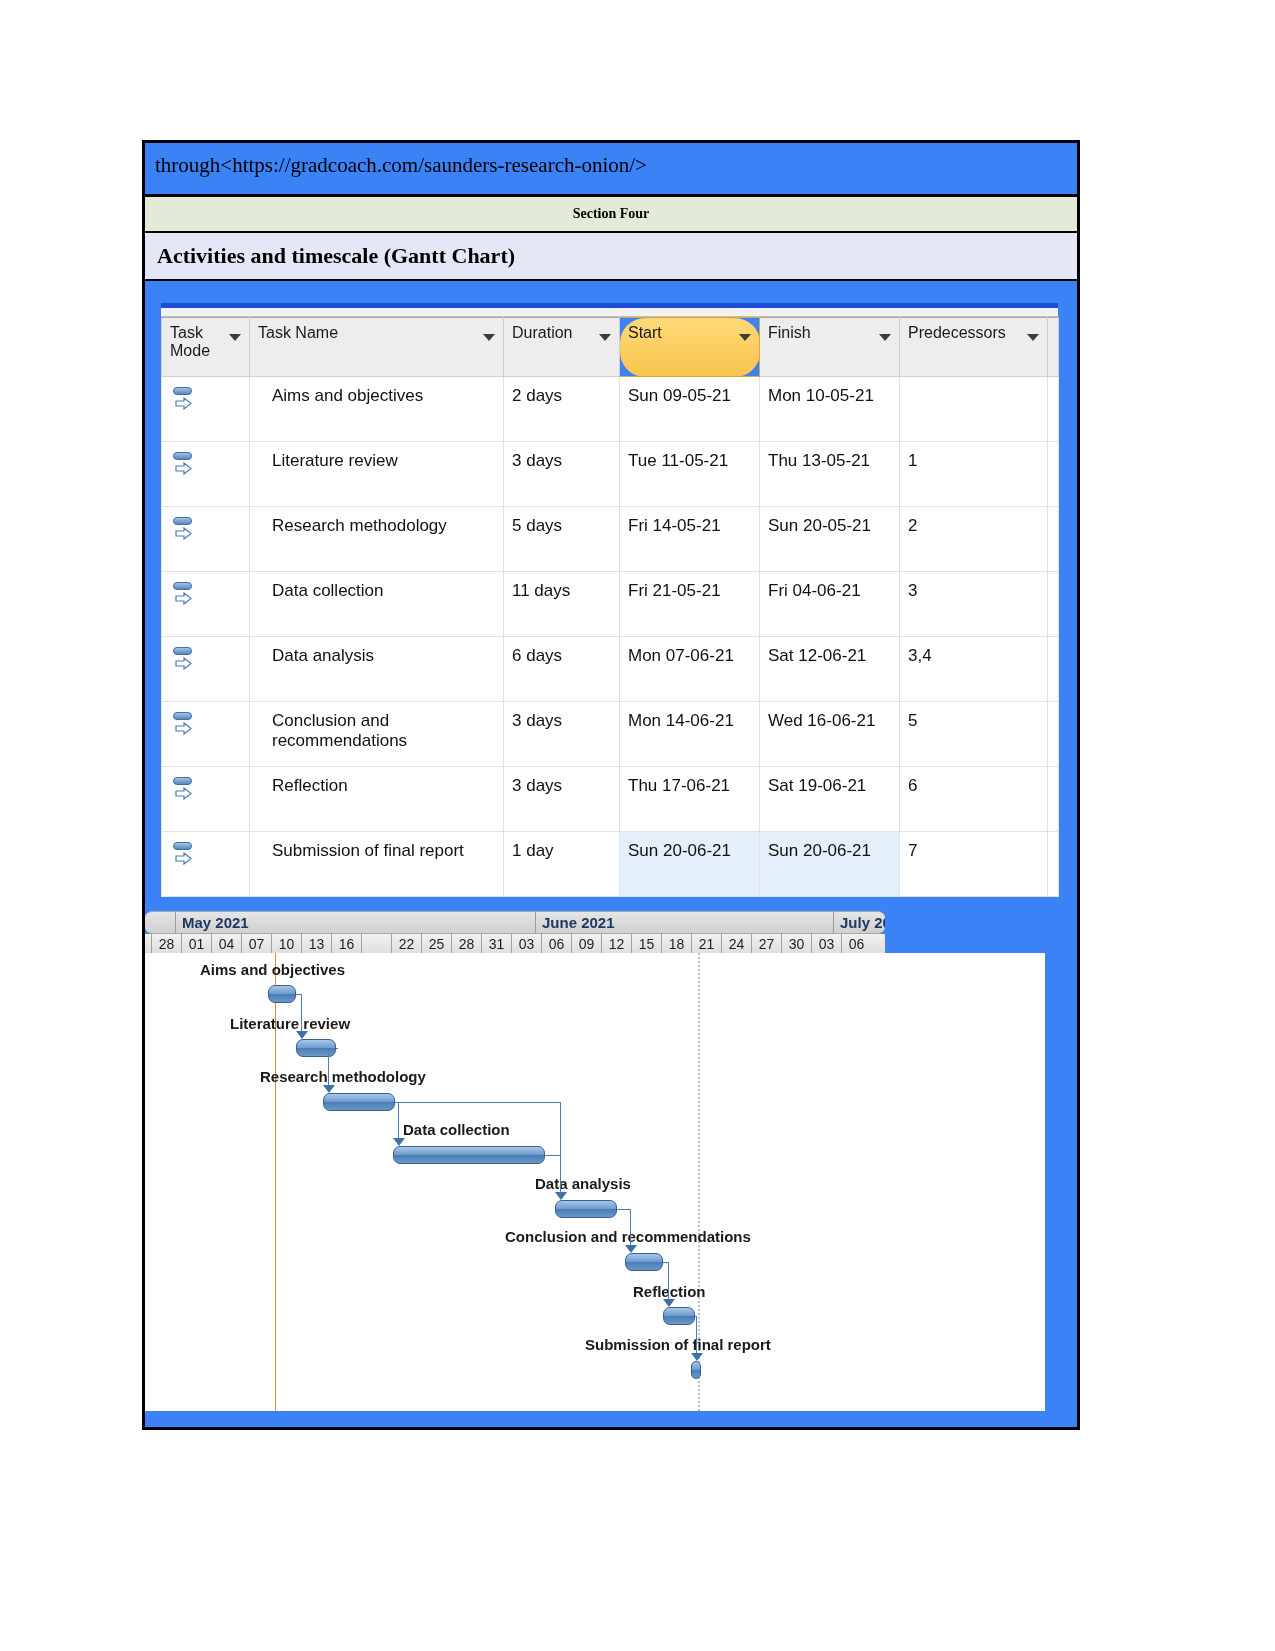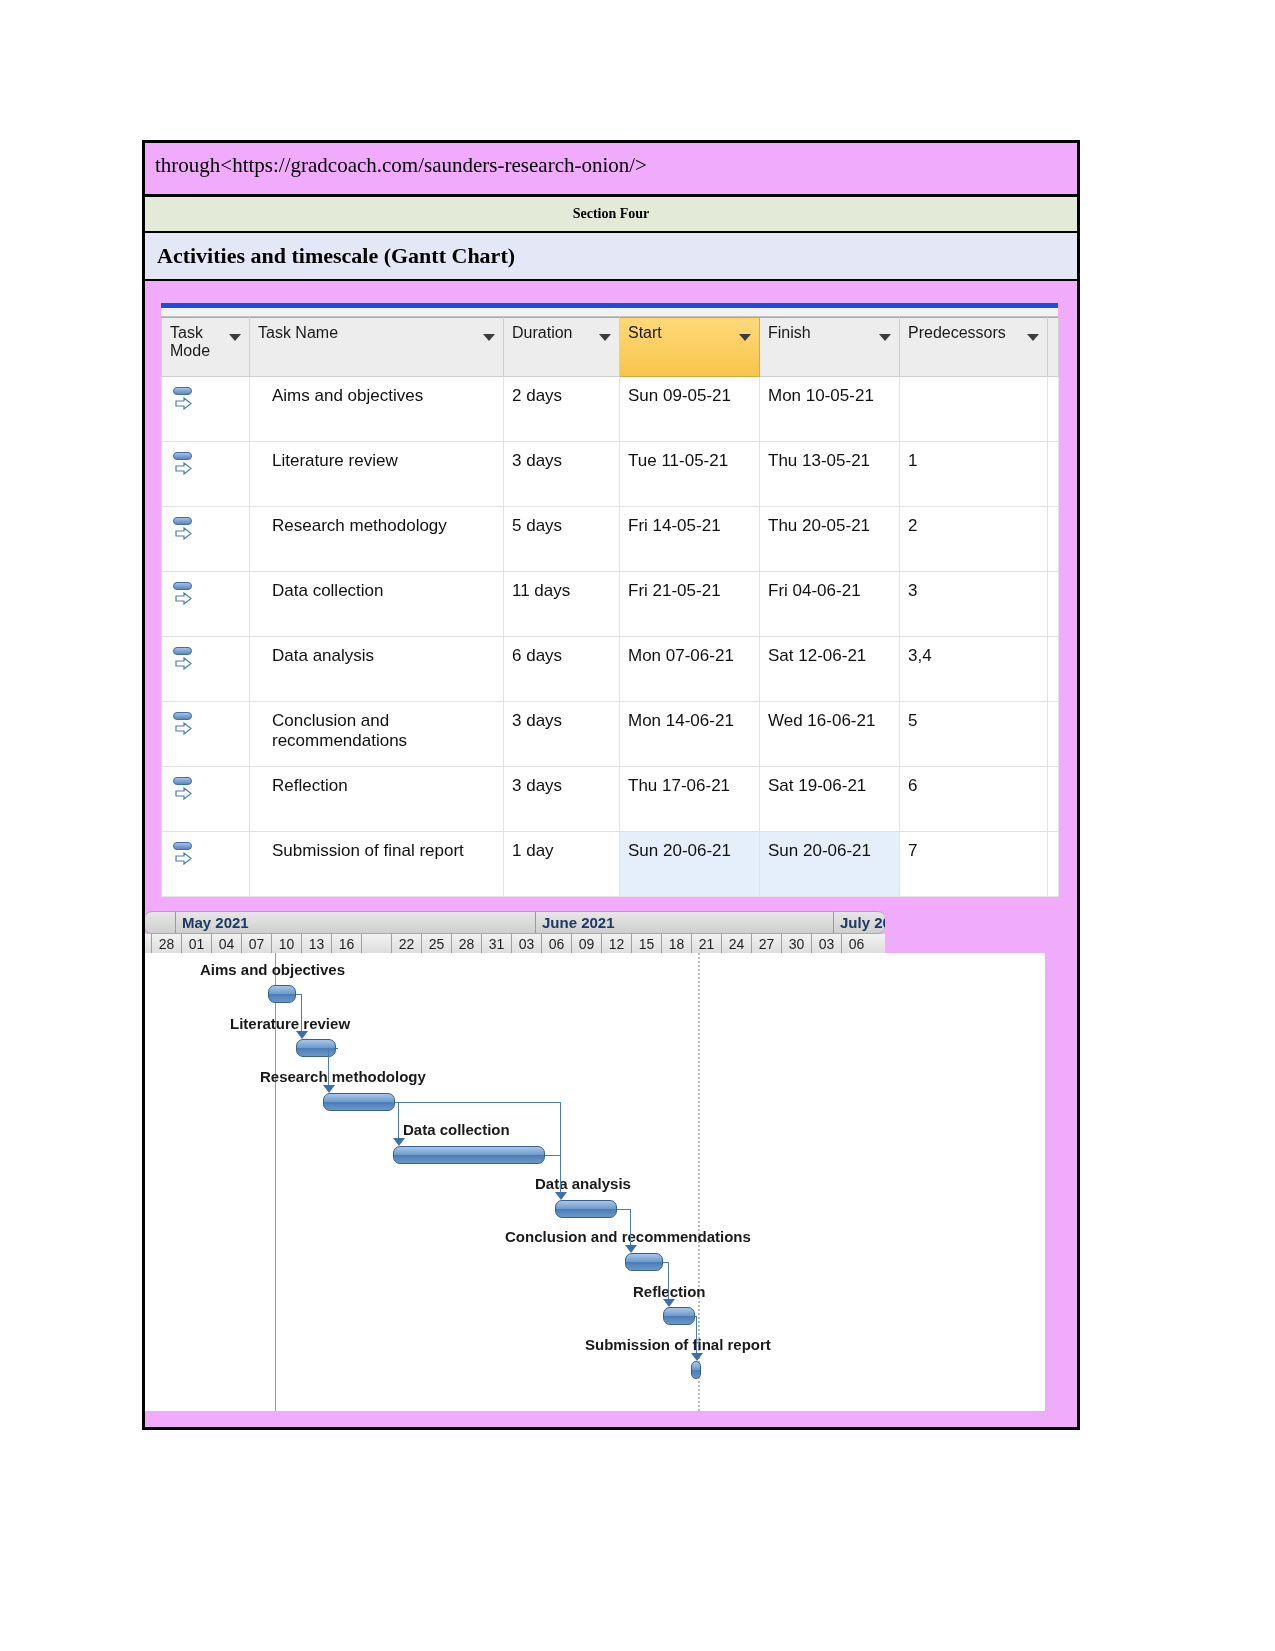--- a/index.html
+++ b/index.html
@@ -12,21 +12,21 @@
     position: relative;
     overflow: hidden;
   }
 
   
   .doc-table {
     position: absolute;
     left: 142px; top: 140px;
     width: 938px;
     border: 3px solid #000;
-    background: #f0abfc;
+    background: #3b82f6;
     box-sizing: border-box;
   }
 
   .row-url {
     border-bottom: 2px solid #000;
     padding: 10px 10px 16px 10px;
     font-family: "Liberation Serif", serif;
     font-size: 21px;
     color: #000;
     line-height: 1.2;
@@ -86,20 +86,21 @@
     text-align: left;
     vertical-align: top;
     padding: 6px 6px 8px 8px;
     height: 44px;
     position: relative;
   }
   table.msp th.start-col {
     background: #fcce62;
     background-image: linear-gradient(#ffd978, #f8c44d);
     border-color: #d9a93c;
+    border-radius: 25px;
   }
   table.msp th .caret {
     position: absolute;
     right: 8px; top: 16px;
     width: 0; height: 0;
     border-left: 6px solid transparent;
     border-right: 6px solid transparent;
     border-top: 7px solid #3d3d3d;
   }
   table.msp td {
@@ -328,21 +329,21 @@
                 <span class="mode-icon">
                   <span class="bar"></span>
                   <svg class="arrow" viewBox="0 0 17 13">
                     <path d="M1 4 H9 V1 L16 6.5 L9 12 V9 H1 Z" fill="#ffffff" stroke="#4a7db5" stroke-width="1.2"></path>
                   </svg>
                 </span>
               </td>
               <td class="c-name">Research methodology</td>
               <td class="c-dur">5 days</td>
               <td class="c-start">Fri 14-05-21</td>
-              <td class="c-finish">Thu 20-05-21</td>
+              <td class="c-finish">Sun 20-05-21</td>
               <td class="c-pred">2</td>
               <td></td>
             </tr>
             <tr>
               <td class="c-mode">
                 <span class="mode-icon">
                   <span class="bar"></span>
                   <svg class="arrow" viewBox="0 0 17 13">
                     <path d="M1 4 H9 V1 L16 6.5 L9 12 V9 H1 Z" fill="#ffffff" stroke="#4a7db5" stroke-width="1.2"></path>
                   </svg>

